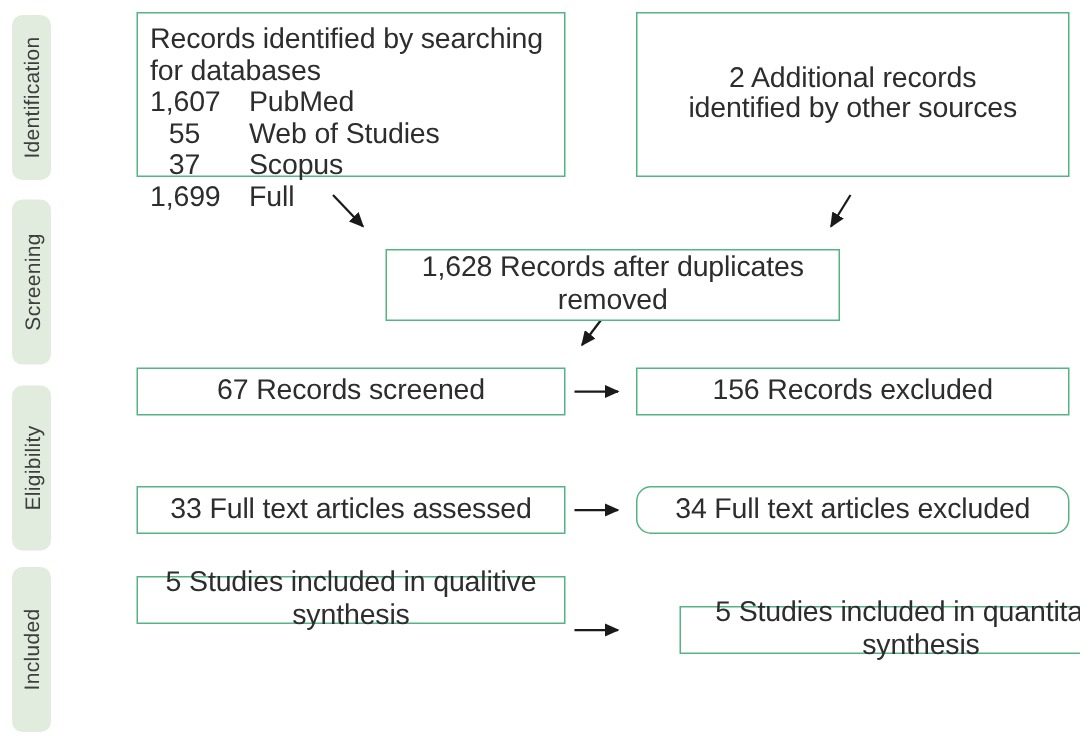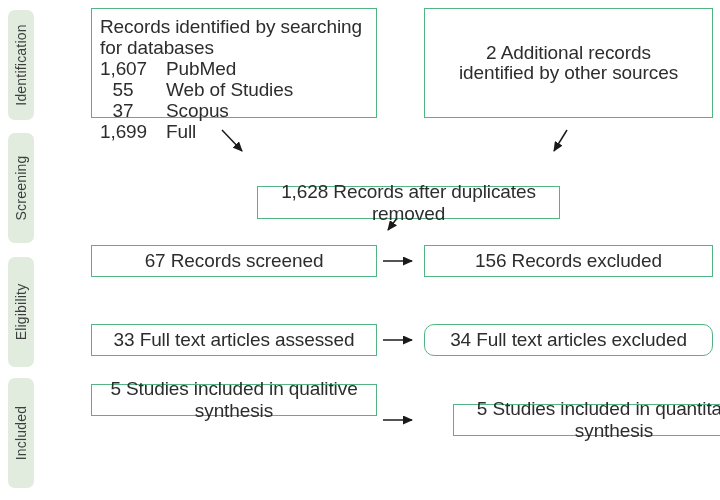--- a/index.html
+++ b/index.html
@@ -62,21 +62,21 @@
     line-height: 21px;
   }
   .db-count {
     display: inline-block;
     width: 46px;
     text-align: center;
     margin-right: 20px;
   }
   .box-additional { left: 424px; top: 8px;  width: 289px; height: 110px; }
   .box-additional .wrap-text { max-width: 232px; line-height: 20px; text-align: center; }
-  .box-duplicates { left: 257px; top: 166px; width: 303px; height: 33px; margin-top: 20px; }
+  .box-duplicates { left: 257px; top: 166px; width: 303px; height: 48px; }
   .box-screened           { left: 91px;  top: 245px; width: 286px; height: 32px; }
   .box-records-excluded   { left: 424px; top: 245px; width: 289px; height: 32px; }
   .box-fulltext-assessed  { left: 91px;  top: 324px; width: 286px; height: 32px; }
   .box-fulltext-excluded  { left: 424px; top: 324px; width: 289px; height: 32px; border-radius: 10px; }
   .box-qualitative        { left: 91px;  top: 384px; width: 286px; height: 32px; }
   .box-quantitative       { left: 424px; top: 404px; width: 322px; height: 32px; margin-left: 29px; }
 
   
   .arrows {
     position: absolute;

